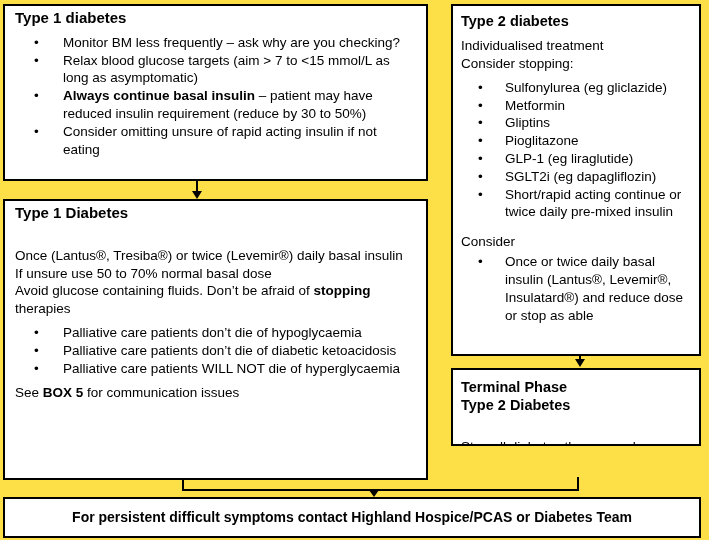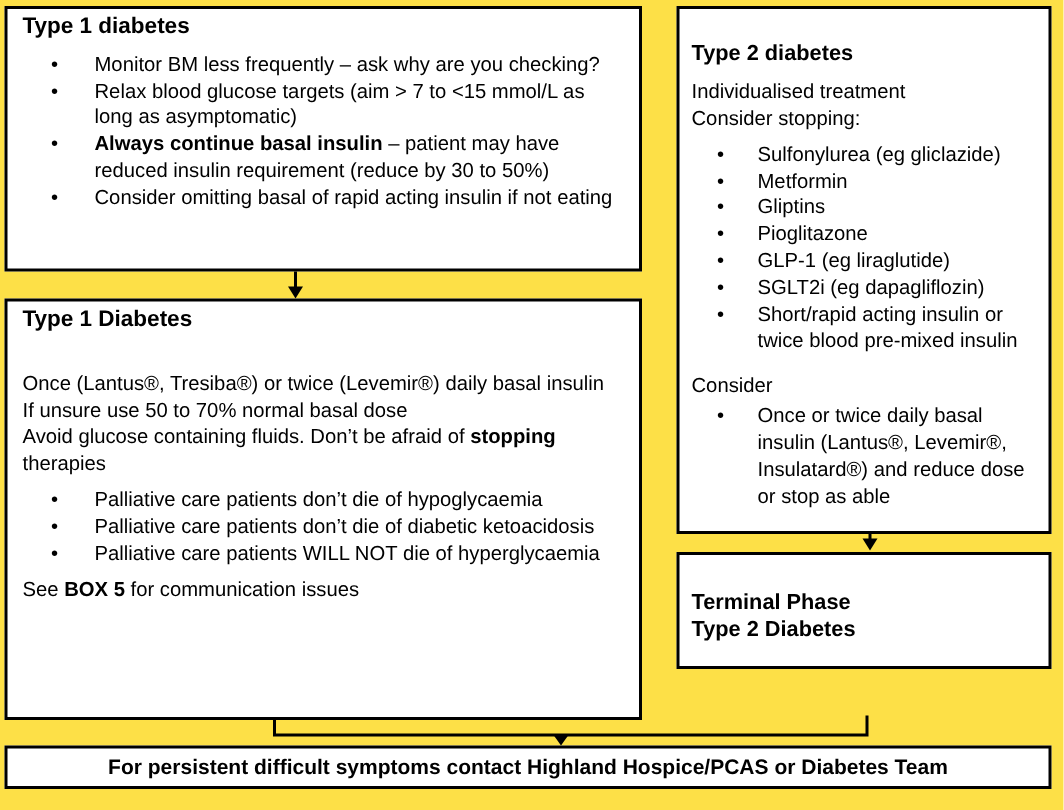--- a/index.html
+++ b/index.html
@@ -14,47 +14,47 @@
   }
   .box-title { font-weight:bold; font-size:15px; line-height:1.25; }
   .para { margin-top:24px; }
   .line { margin:0; }
   ul.blist { list-style:none; margin:6px 0 0 0; padding:0 0 0 48px; }
   ul.blist li { position:relative; padding:0; margin:0; }
   ul.blist li::before { content:"\2022"; position:absolute; left:-29px; top:0; }
   
   .box-right ul.blist { padding-left:44px; }
   .box-right ul.blist li::before { left:-27px; }
-  .box-right .box-title { font-size:14.5px;margin-top:15px; }
+  .box-right .box-title { font-size:14.5px; }
   #box-type1   { left:3px;   top:4px;   width:425px; height:177px; }
   #box-term1   { left:3px;   top:199px; width:425px; height:281px; }
   #box-type2   { left:451px; top:4px;   width:250px; height:352px; padding:6px 8px 2px 8px; }
   #box-term2   { left:451px; top:368px; width:250px; height:78px; padding:8px 20px 2px 8px; }
   #footer-bar {
-    position:absolute; left:3px; top:497px; width:698px; height:29px; box-sizing:border-box;
+    position:absolute; left:3px; top:497px; width:698px; height:41px; box-sizing:border-box;
     border:2px solid #000; display:flex; align-items:center; justify-content:center;
     font-weight:bold; font-size:14px; background:#fff;
   }
   .b { font-weight:bold; }
   .gap-sm { margin-top:7px; }
   .gap-md { margin-top:12px; }
   svg.overlay { position:absolute; left:0; top:0; width:709px; height:540px; pointer-events:none; }
 </style>
 </head>
 <body>
 
 <div class="canvas">
 
   <div class="box" id="box-type1">
     <div class="box-title">Type 1 diabetes</div>
     <ul class="blist">
       <li>Monitor BM less frequently – ask why are you checking?</li>
       <li>Relax blood glucose targets (aim &gt; 7 to &lt;15 mmol/L as long as asymptomatic)</li>
       <li><span class="b">Always continue basal insulin</span><span> – patient may have reduced insulin requirement (reduce by 30 to 50%)</span></li>
-      <li>Consider omitting basal of rapid acting insulin if not eating</li>
+      <li>Consider omitting unsure of rapid acting insulin if not eating</li>
     </ul>
   </div>
 
   <div class="box" id="box-term1">
     <div class="box-title">
       <div class="line">Type 1 Diabetes</div>
     </div>
     <div class="para">
       <div class="line">Once (Lantus®, Tresiba®) or twice (Levemir®) daily basal insulin</div>
       <div class="line">If unsure use 50 to 70% normal basal dose</div>
@@ -72,21 +72,21 @@
     <div class="box-title">Type 2 diabetes</div>
     <div class="gap-sm">Individualised treatment</div>
     <div class="line">Consider stopping:</div>
     <ul class="blist">
       <li>Sulfonylurea (eg gliclazide)</li>
       <li>Metformin</li>
       <li>Gliptins</li>
       <li>Pioglitazone</li>
       <li>GLP-1 (eg liraglutide)</li>
       <li>SGLT2i (eg dapagliflozin)</li>
-      <li>Short/rapid acting insulin or twice blood pre-mixed insulin</li>
+      <li>Short/rapid acting continue or twice daily pre-mixed insulin</li>
     </ul>
     <div class="gap-md">Consider</div>
     <ul class="blist" style="margin-top:2px">
       <li>Once or twice daily basal insulin (Lantus®, Levemir®, Insulatard®) and reduce dose or stop as able</li>
     </ul>
   </div>
 
   <div class="box box-right" id="box-term2">
     <div class="box-title">
       <div class="line">Terminal Phase</div>

